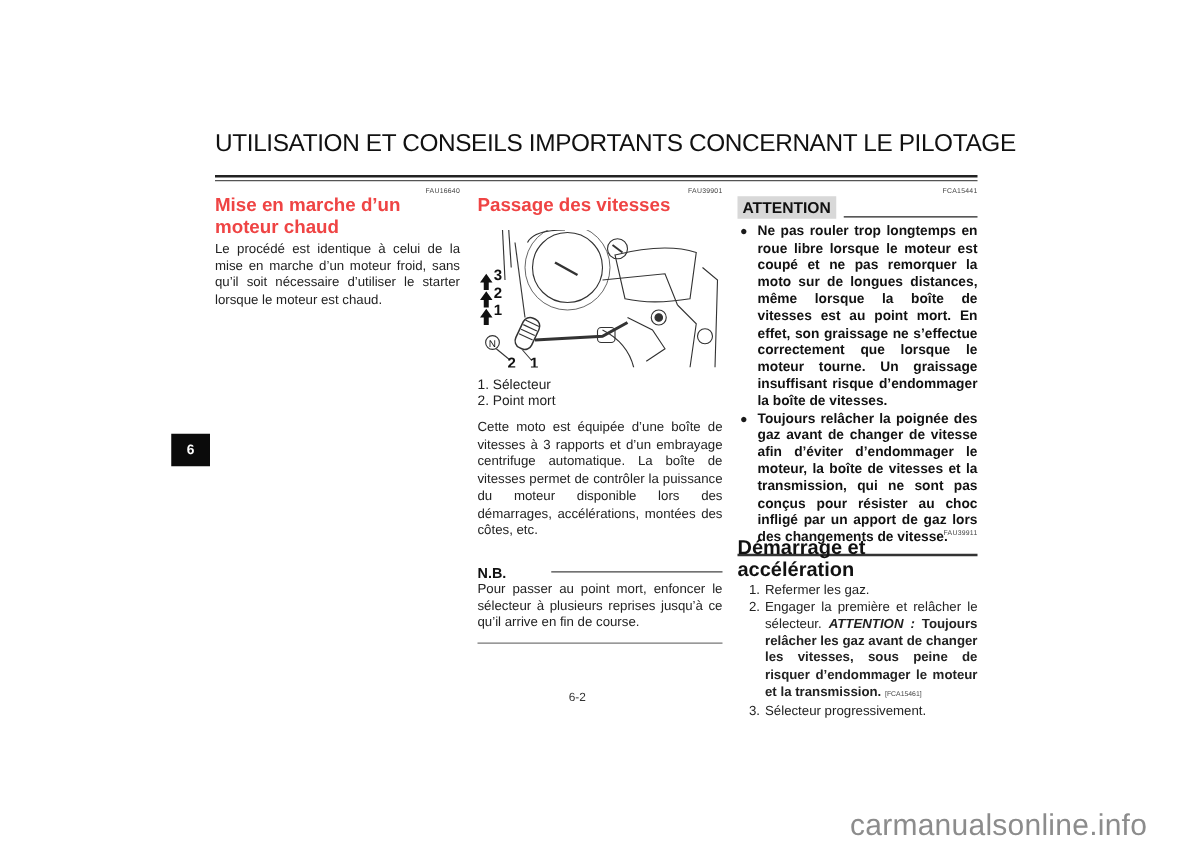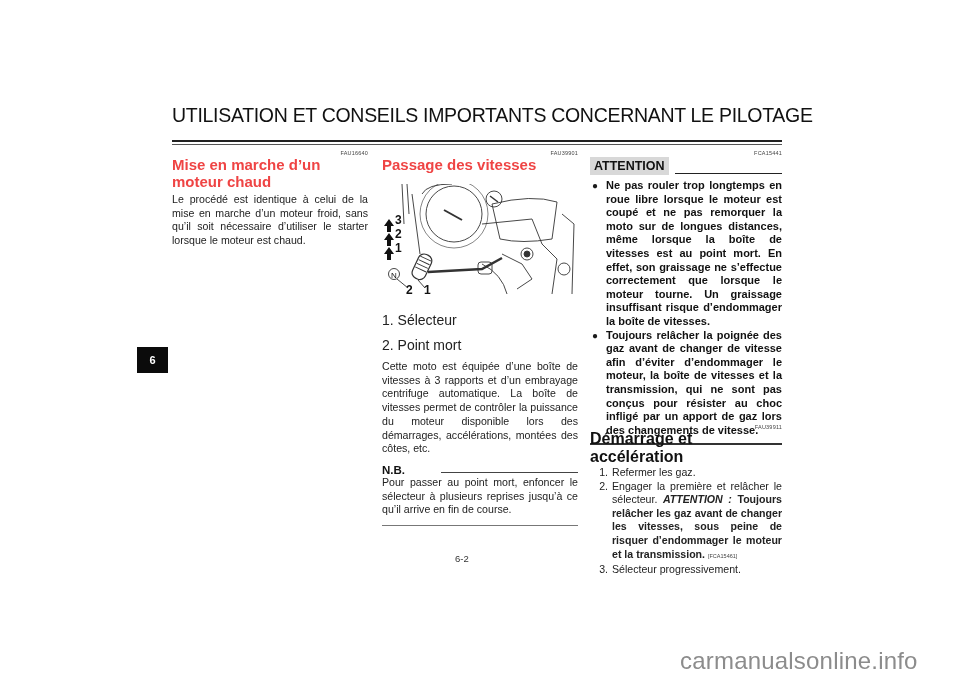--- a/index.html
+++ b/index.html
@@ -14,21 +14,21 @@
   }
   .rule-thick { left: 172px; top: 140px; width: 610px; height: 2px; background: #222; }
   .rule-thin { left: 172px; top: 144px; width: 610px; height: 1px; background: #555; }
   .code { font-size: 5.5px; color: #444; text-align: right; letter-spacing: 0.2px; }
   .sec-title { font-weight: bold; font-size: 15px; line-height: 17px; color: #ef4444; }
   .body-text { font-size: 10.6px; line-height: 13.7px; color: #222; text-align: justify; }
   .chapter-tab {
     left: 137px; top: 347px; width: 31px; height: 26px; background: #0b0b0b;
     color: #fff; font-weight: bold; font-size: 11px; display: flex; align-items: center; justify-content: center;
   }
-  .caption { font-size: 14px; line-height: 12.5px; color: #222; margin-top: 12px; }
+  .caption { font-size: 11px; line-height: 12.5px; color: #222; }
   .nb-label { font-weight: bold; font-size: 11.5px; color: #111; }
   .hline { height: 1px; background: #444; }
   .hline2 { height: 2px; background: #333; }
   .attn-label {
     background: #d8d8d8; font-weight: bold; font-size: 12.5px;
     padding: 2px 4px; color: #111;
   }
   .bold-text { font-weight: bold; font-size: 11px; line-height: 13.6px; color: #111; text-align: justify; }
   .bullet-item { display: flex; }
   .bullet-dot { width: 14px; flex: none; font-size: 10px; line-height: 13.6px; }
@@ -113,21 +113,21 @@
   <text class="illus-label" x="13" y="68">1</text>
   <text x="9" y="93.5" style="font-size:8px;font-family:'Liberation Sans',sans-serif;" fill="#111">N</text>
   <text class="illus-label" x="24" y="110">2</text>
   <text class="illus-label" x="42" y="110">1</text>
 </svg>
 
 <div class="abs" style="left:382px; top:302px; width:196px;">
   <div class="caption">1.  Sélecteur</div>
   <div class="caption">2.  Point mort</div>
   <div class="body-text" style="margin-top:9px;">Cette moto est équipée d’une boîte de vitesses à 3 rapports et d’un embrayage centrifuge automatique. La boîte de vitesses permet de contrôler la puissance du moteur disponible lors des démarrages, accélérations, montées des côtes, etc.</div>
-  <div style="display:flex; align-items:flex-end; margin-top:8px;gap:32px;">
+  <div style="display:flex; align-items:center; margin-top:21px;gap:32px;">
     <span class="nb-label">N.B.</span>
     <div class="hline" style="flex:1; margin-left:4px; margin-bottom:3px;"></div>
   </div>
   <div class="body-text">Pour passer au point mort, enfoncer le sélecteur à plusieurs reprises jusqu’à ce qu’il arrive en fin de course.</div>
   <div class="hline" style="margin-top:8px; background:#777;"></div>
 </div>
 
 <div class="abs" style="left:590px; top:150px; width:192px;">
   <div class="code">FCA15441</div>
   <div style="display:flex; align-items:flex-end; margin-top:1px;">

